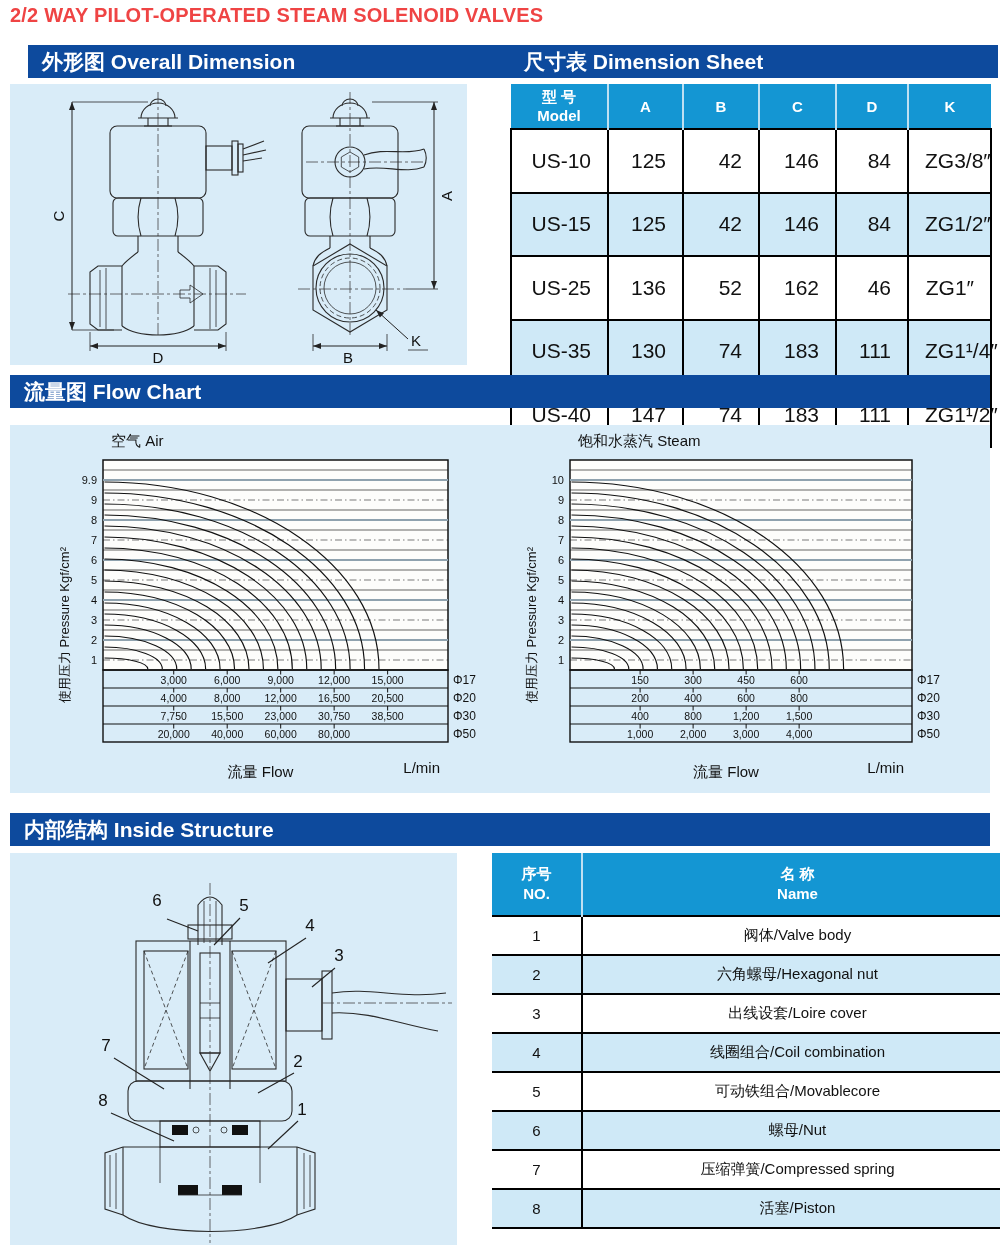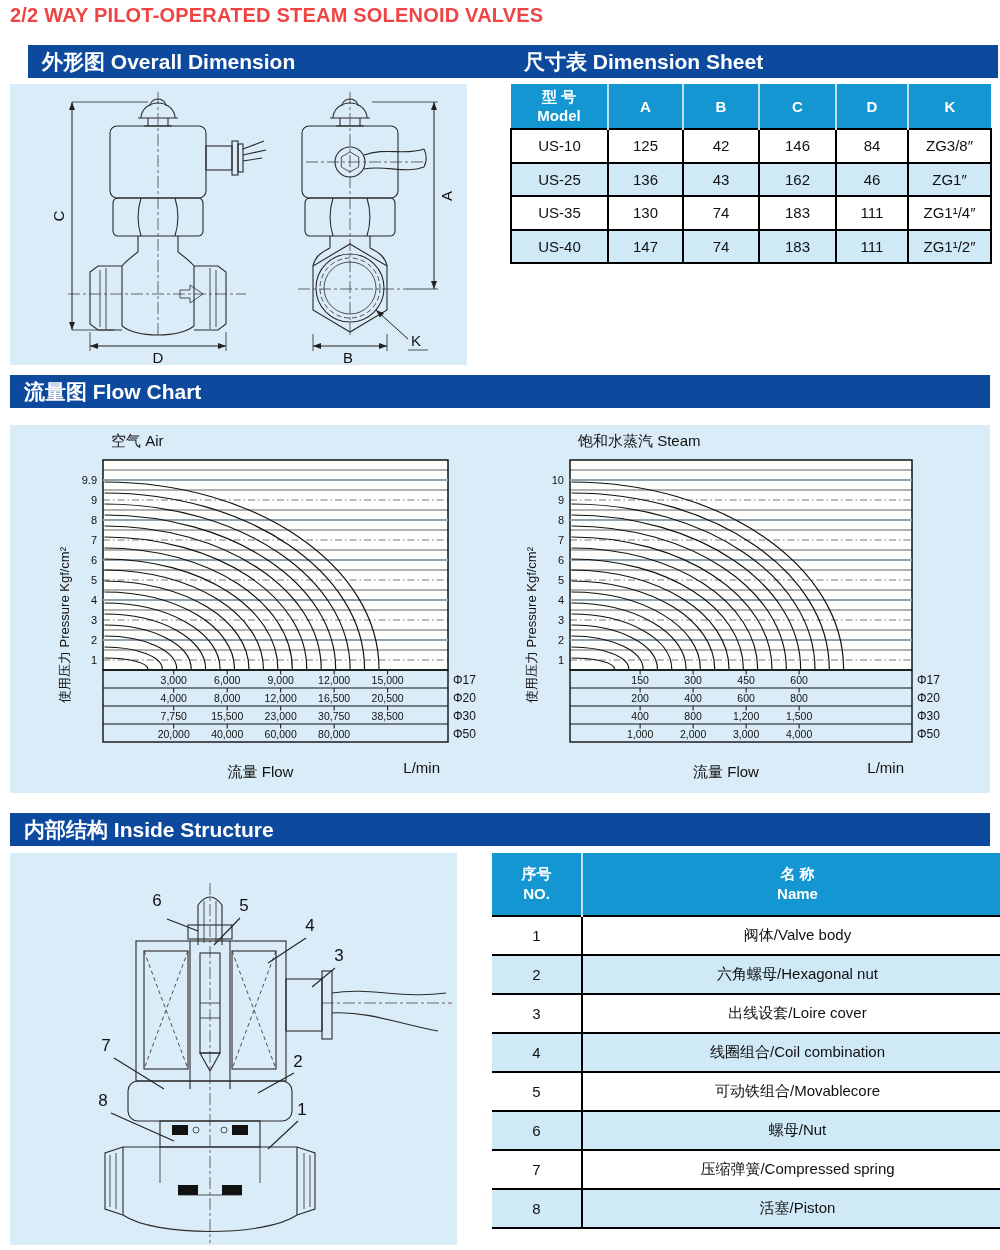--- a/index.html
+++ b/index.html
@@ -30,22 +30,22 @@
 
   table{border-collapse:collapse;table-layout:fixed;position:absolute;}
   #dim-table{left:510px;top:84px;width:480px;font-size:15px;}
   #dim-table th{
     background:#1496d3;color:#fff;font-weight:bold;font-size:15px;
     height:44px;border-right:2px solid #bfe0f2;vertical-align:middle;padding:0;
   }
   #dim-table th:last-child{border-right:none;}
   #dim-table th .two-line{display:block;line-height:19px;}
   #dim-table td{
-    border:2px solid #000;text-align:center;height:29.5px;padding:1px;
-    font-size:15px;background:#fff;
+    border:2px solid #000;text-align:right;height:29.5px;padding:16px;
+    font-size:21px;background:#fff;
   }
   #dim-table tbody tr:nth-child(even) td{background:#cfe9f7;}
 
   #parts-table{left:492px;top:853px;width:520px;font-size:15px;}
   #parts-table th{
     background:#1496d3;color:#fff;font-weight:bold;font-size:15px;
     height:62px;vertical-align:middle;padding:0;
   }
   #parts-table th.no-col{border-right:2px solid #bfe0f2;}
   #parts-table th .two-line{display:block;line-height:20px;}
@@ -192,23 +192,31 @@
   <tbody id="dim-tbody">
       <tr>
         <td>US-10</td>
         <td>125</td>
         <td>42</td>
         <td>146</td>
         <td>84</td>
         <td>ZG3/8″</td>
       </tr>
       <tr>
+        <td>US-15</td>
+        <td>125</td>
+        <td>42</td>
+        <td>146</td>
+        <td>84</td>
+        <td>ZG1/2″</td>
+      </tr>
+      <tr>
         <td>US-25</td>
         <td>136</td>
-        <td>43</td>
+        <td>52</td>
         <td>162</td>
         <td>46</td>
         <td>ZG1″</td>
       </tr>
       <tr>
         <td>US-35</td>
         <td>130</td>
         <td>74</td>
         <td>183</td>
         <td>111</td>

